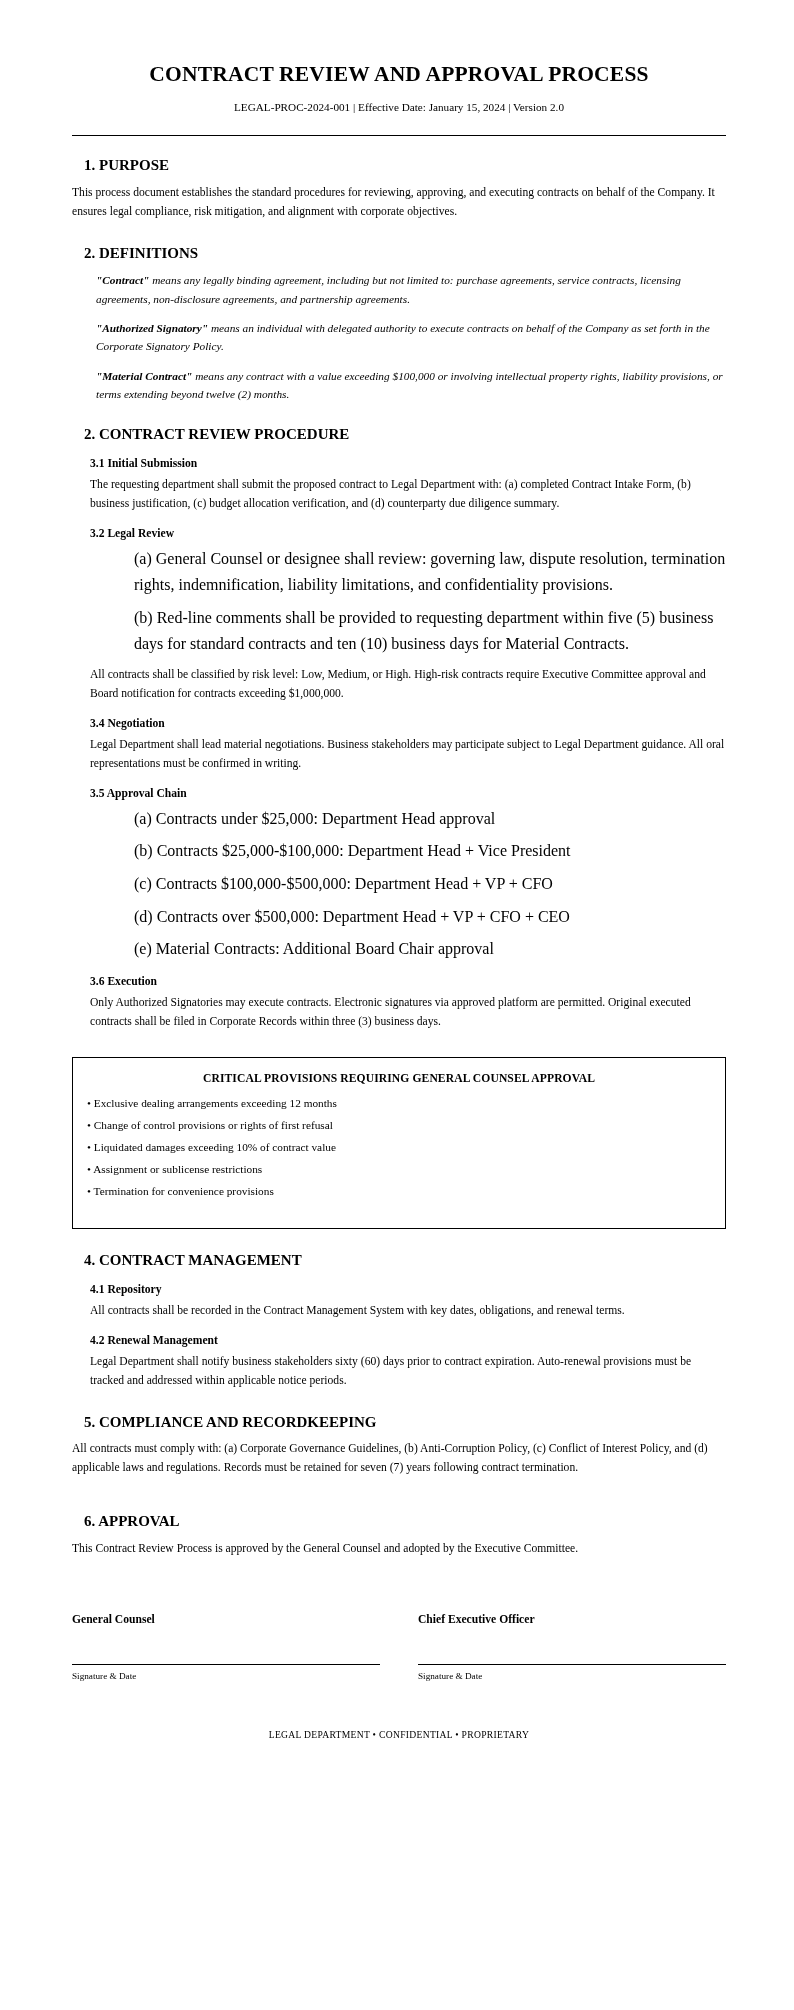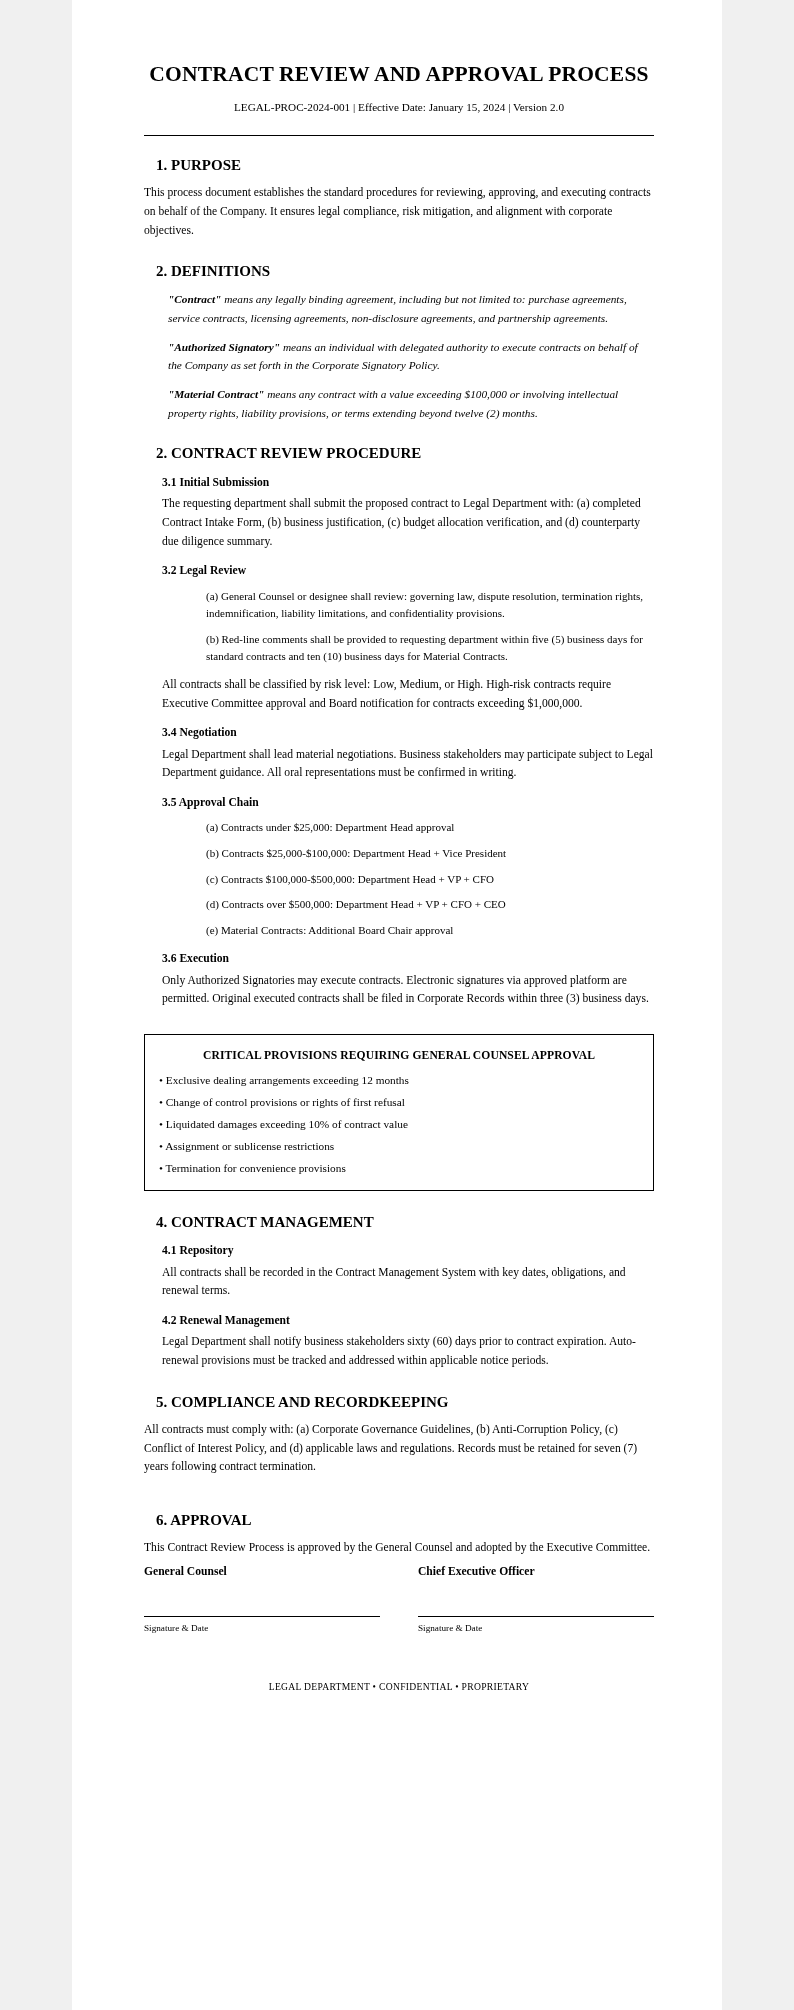--- a/index.html
+++ b/index.html
@@ -5,21 +5,21 @@
   html, body {
     margin: 0;
     padding: 0;
     background: #f0f0f0;
   }
   body {
     font-family: "Liberation Serif", "DejaVu Serif", serif;
     color: #000;
   }
   .page {
-    width: 650px;
+    width: 794px;
     min-height: 2010px;
     margin: 0 auto;
     background: #ffffff;
     box-sizing: border-box;
     padding: 62px 68px 20px 72px;
     position: relative;
   }
 
   
   .doc-title {
@@ -80,32 +80,32 @@
     margin: 12px 0 4px 0;
     line-height: 1.4;
   }
   .subsection-body {
     font-size: 11.6px;
     line-height: 1.62;
     margin: 0 0 6px 0;
   }
   .sub-items { margin: 4px 0 2px 0; }
   .sub-item {
-    font-size: 11px;
+    font-size: 16px;
     line-height: 1.6;
-    margin: 8px 0 8px 0;
+    margin: 0 0 8px 0;
     padding-left: 44px;
   }
   .sub-item.tight { margin-bottom: 7px; }
 
   
   .callout {
     border: 1.3px solid #000;
     margin: 25px 0 18px 0;
-    padding: 12px 14px 12px 14px;
+    padding: 12px 14px 28px 14px;
     box-sizing: border-box;
   }
   .callout-title {
     text-align: center;
     font-size: 11.6px;
     font-weight: bold;
     margin: 2px 0 10px 0;
     letter-spacing: 0.1px;
   }
   .callout-item {
@@ -115,21 +115,21 @@
   }
   .callout-item:last-child { margin-bottom: 0; }
 
   
   .approval-intro { margin-bottom: 2px; }
   .sig-row {
     display: flex;
     gap: 38px;
     margin-top: 6px;
   }
-  .sig-col { flex: 1 1 0; min-width: 0; }
+  .sig-col { flex: 1 1 0; min-width: 0; margin-top: 47px; }
   .sig-role {
     font-size: 11.6px;
     font-weight: bold;
     margin: 0 0 36px 0;
     line-height: 1.4;
   }
   .sig-line {
     border: 0;
     border-top: 1.1px solid #000;
     margin: 0 0 5px 0;

